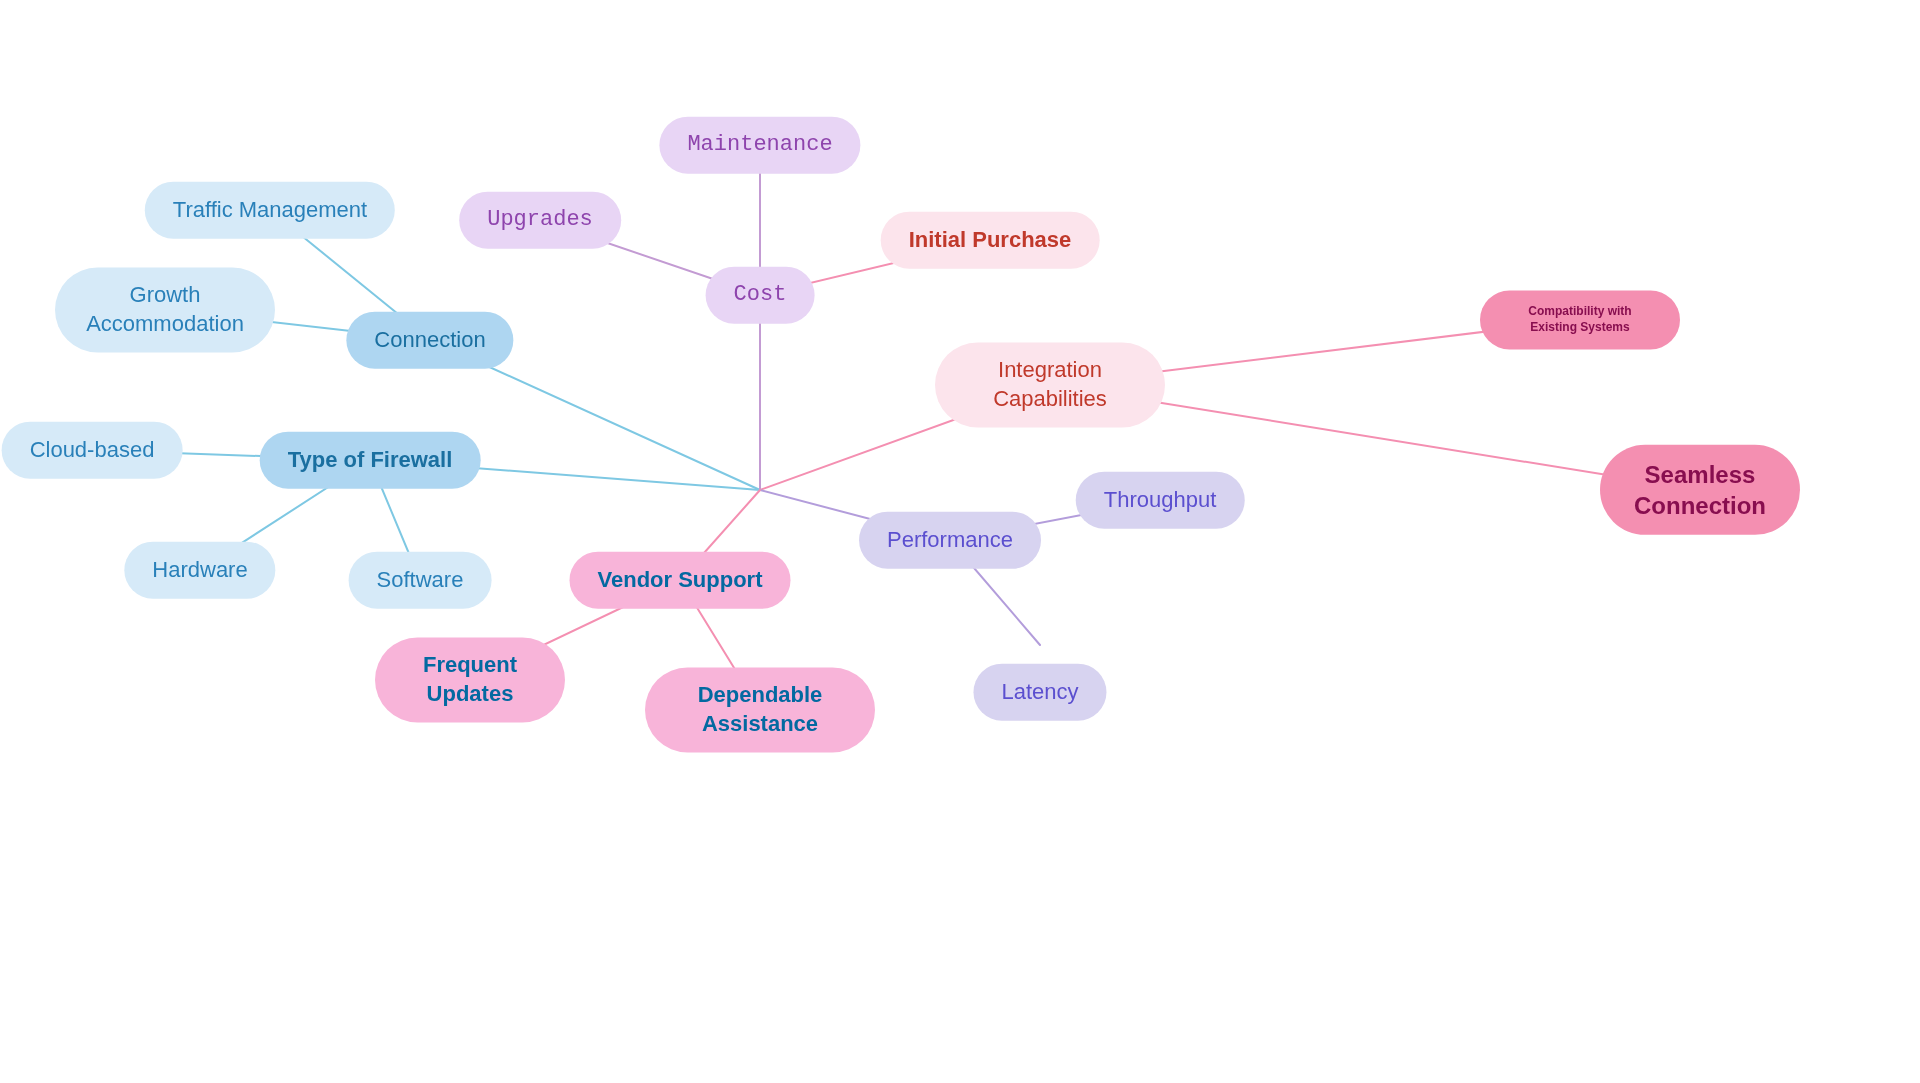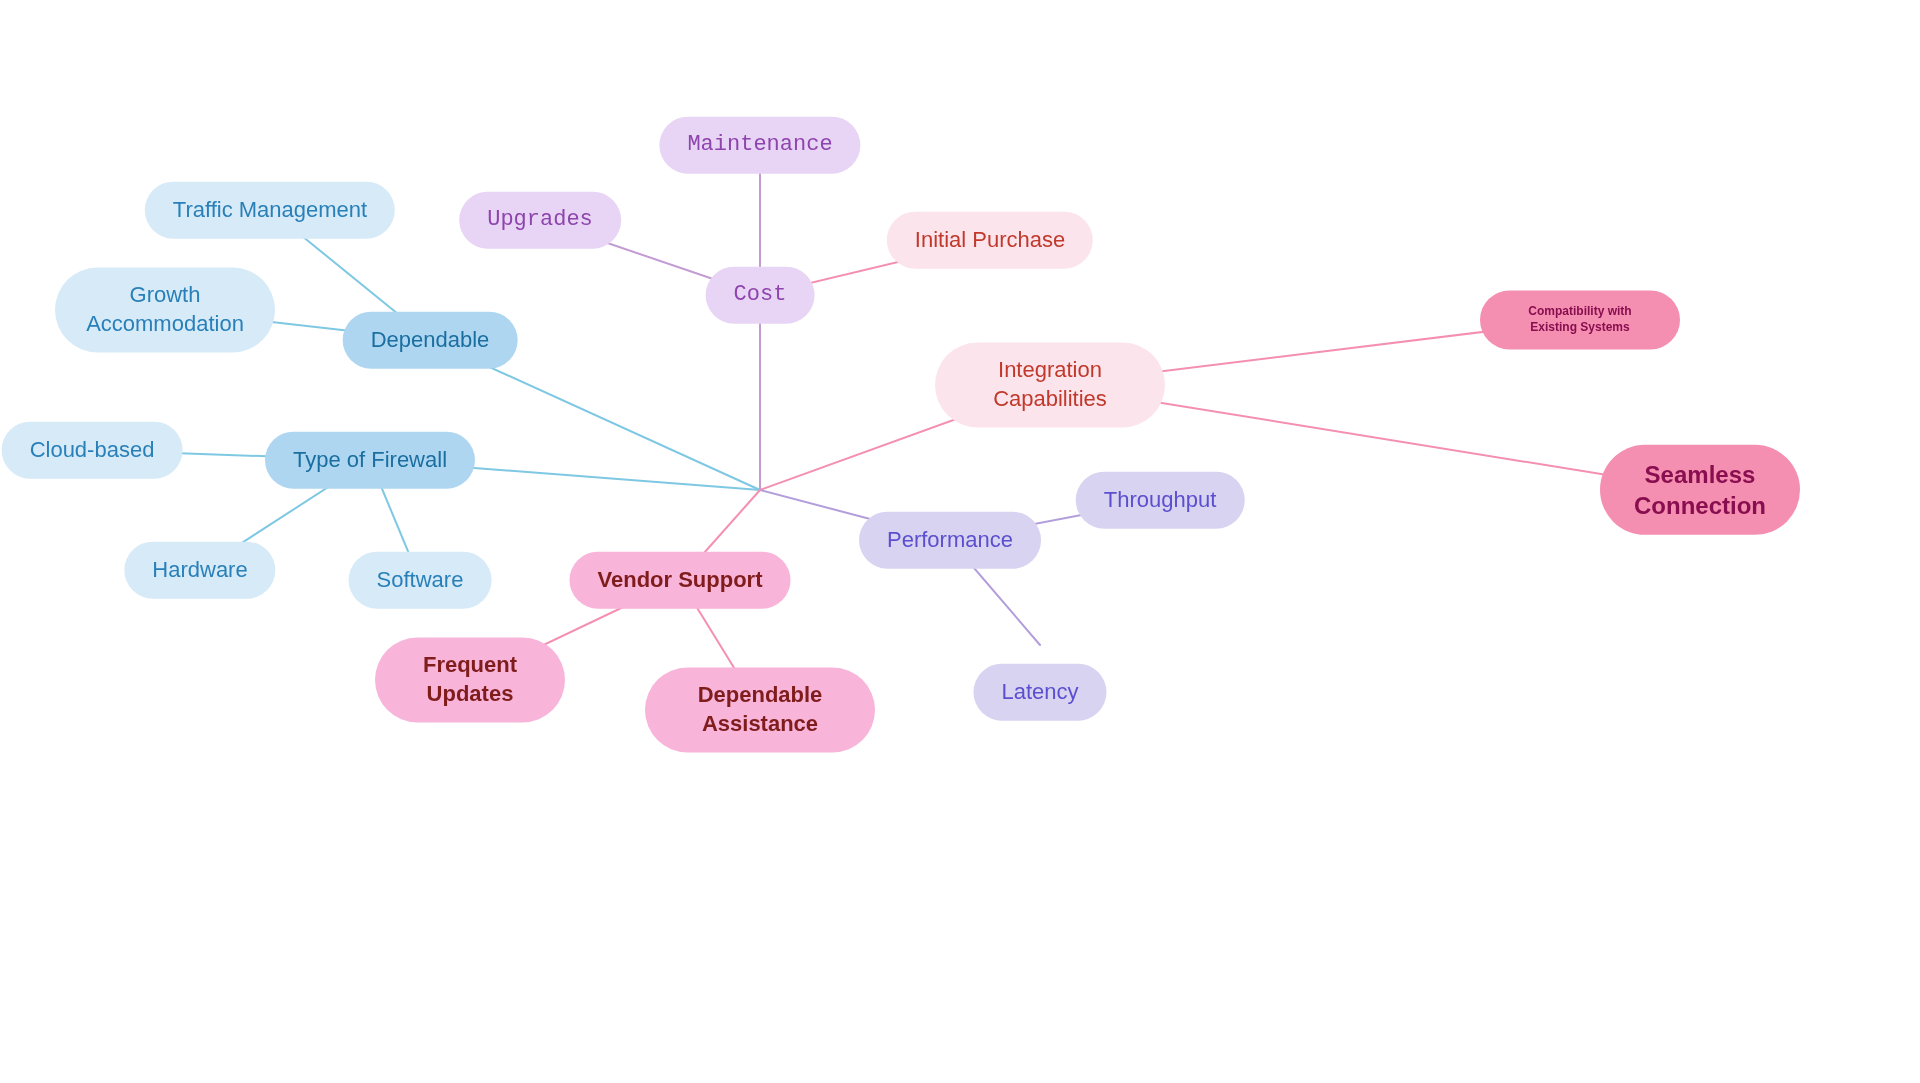--- a/index.html
+++ b/index.html
@@ -56,21 +56,21 @@
       background: #aed6f1;
       color: #1a6fa0;
     }
     .node-purple-light {
       background: #e8d5f5;
       color: #8e44ad;
       font-family: Liberation Mono, monospace;
     }
     .node-pink {
       background: #f8b4d9;
-      color: #7f1d1d;
+      color: #0369a1;
       font-weight: 600;
     }
     .node-pink-light {
       background: #fce4ec;
       color: #c0392b;
     }
     .node-lavender {
       background: #d7d3f0;
       color: #5b4fcf;
     }
@@ -100,31 +100,31 @@
       <line x1="760" y1="490" x2="1050" y2="385" stroke="#f48fb1" stroke-width="2" stroke-linecap="round"></line>
       <line x1="1050" y1="385" x2="1580" y2="320" stroke="#f48fb1" stroke-width="2" stroke-linecap="round"></line>
       <line x1="1050" y1="385" x2="1700" y2="490" stroke="#f48fb1" stroke-width="2" stroke-linecap="round"></line>
       <line x1="760" y1="490" x2="950" y2="540" stroke="#b39ddb" stroke-width="2" stroke-linecap="round"></line>
       <line x1="950" y1="540" x2="1160" y2="500" stroke="#b39ddb" stroke-width="2" stroke-linecap="round"></line>
       <line x1="950" y1="540" x2="1040" y2="645" stroke="#b39ddb" stroke-width="2" stroke-linecap="round"></line>
       <line x1="760" y1="490" x2="680" y2="580" stroke="#f48fb1" stroke-width="2" stroke-linecap="round"></line>
       <line x1="680" y1="580" x2="470" y2="680" stroke="#f48fb1" stroke-width="2" stroke-linecap="round"></line>
       <line x1="680" y1="580" x2="760" y2="710" stroke="#f48fb1" stroke-width="2" stroke-linecap="round"></line>
     </svg>
-    <div class="node node-blue-dark" style="left: 430px; top: 340px;">Dependable</div>
+    <div class="node node-blue-dark" style="left: 430px; top: 340px;">Connection</div>
     <div class="node node-blue" style="left: 270px; top: 210px;">Traffic Management</div>
     <div class="node node-blue" style="left: 165px; top: 310px; width: 220px;">Growth Accommodation</div>
-    <div class="node node-blue-dark" style="left: 370px; top: 460px;">Type of Firewall</div>
+    <div class="node node-blue-dark" style="left: 370px; top: 460px; font-weight: bold;">Type of Firewall</div>
     <div class="node node-blue" style="left: 92px; top: 450px;">Cloud-based</div>
     <div class="node node-blue" style="left: 200px; top: 570px;">Hardware</div>
     <div class="node node-blue" style="left: 420px; top: 580px;">Software</div>
     <div class="node node-purple-light" style="left: 760px; top: 295px;">Cost</div>
     <div class="node node-purple-light" style="left: 540px; top: 220px;">Upgrades</div>
     <div class="node node-purple-light" style="left: 760px; top: 145px;">Maintenance</div>
-    <div class="node node-pink-light" style="left: 990px; top: 240px;">Initial Purchase</div>
+    <div class="node node-pink-light" style="left: 990px; top: 240px; font-weight: bold;">Initial Purchase</div>
     <div class="node node-pink-light" style="left: 1050px; top: 385px; width: 230px;">Integration Capabilities</div>
     <div class="node node-pink-bright" style="left: 1580px; top: 320px; width: 200px; font-size: 12px;">Compatibility with Existing Systems</div>
     <div class="node node-pink-bright" style="left: 1700px; top: 490px; width: 200px;">Seamless Connection</div>
     <div class="node node-lavender" style="left: 950px; top: 540px;">Performance</div>
     <div class="node node-lavender" style="left: 1160px; top: 500px;">Throughput</div>
     <div class="node node-lavender" style="left: 1040px; top: 645px; margin-top: 47px;">Latency</div>
     <div class="node node-pink" style="left: 680px; top: 580px;">Vendor Support</div>
     <div class="node node-pink" style="left: 470px; top: 680px; width: 190px;">Frequent Updates</div>
     <div class="node node-pink" style="left: 760px; top: 710px; width: 230px;">Dependable Assistance</div>
   </div>

